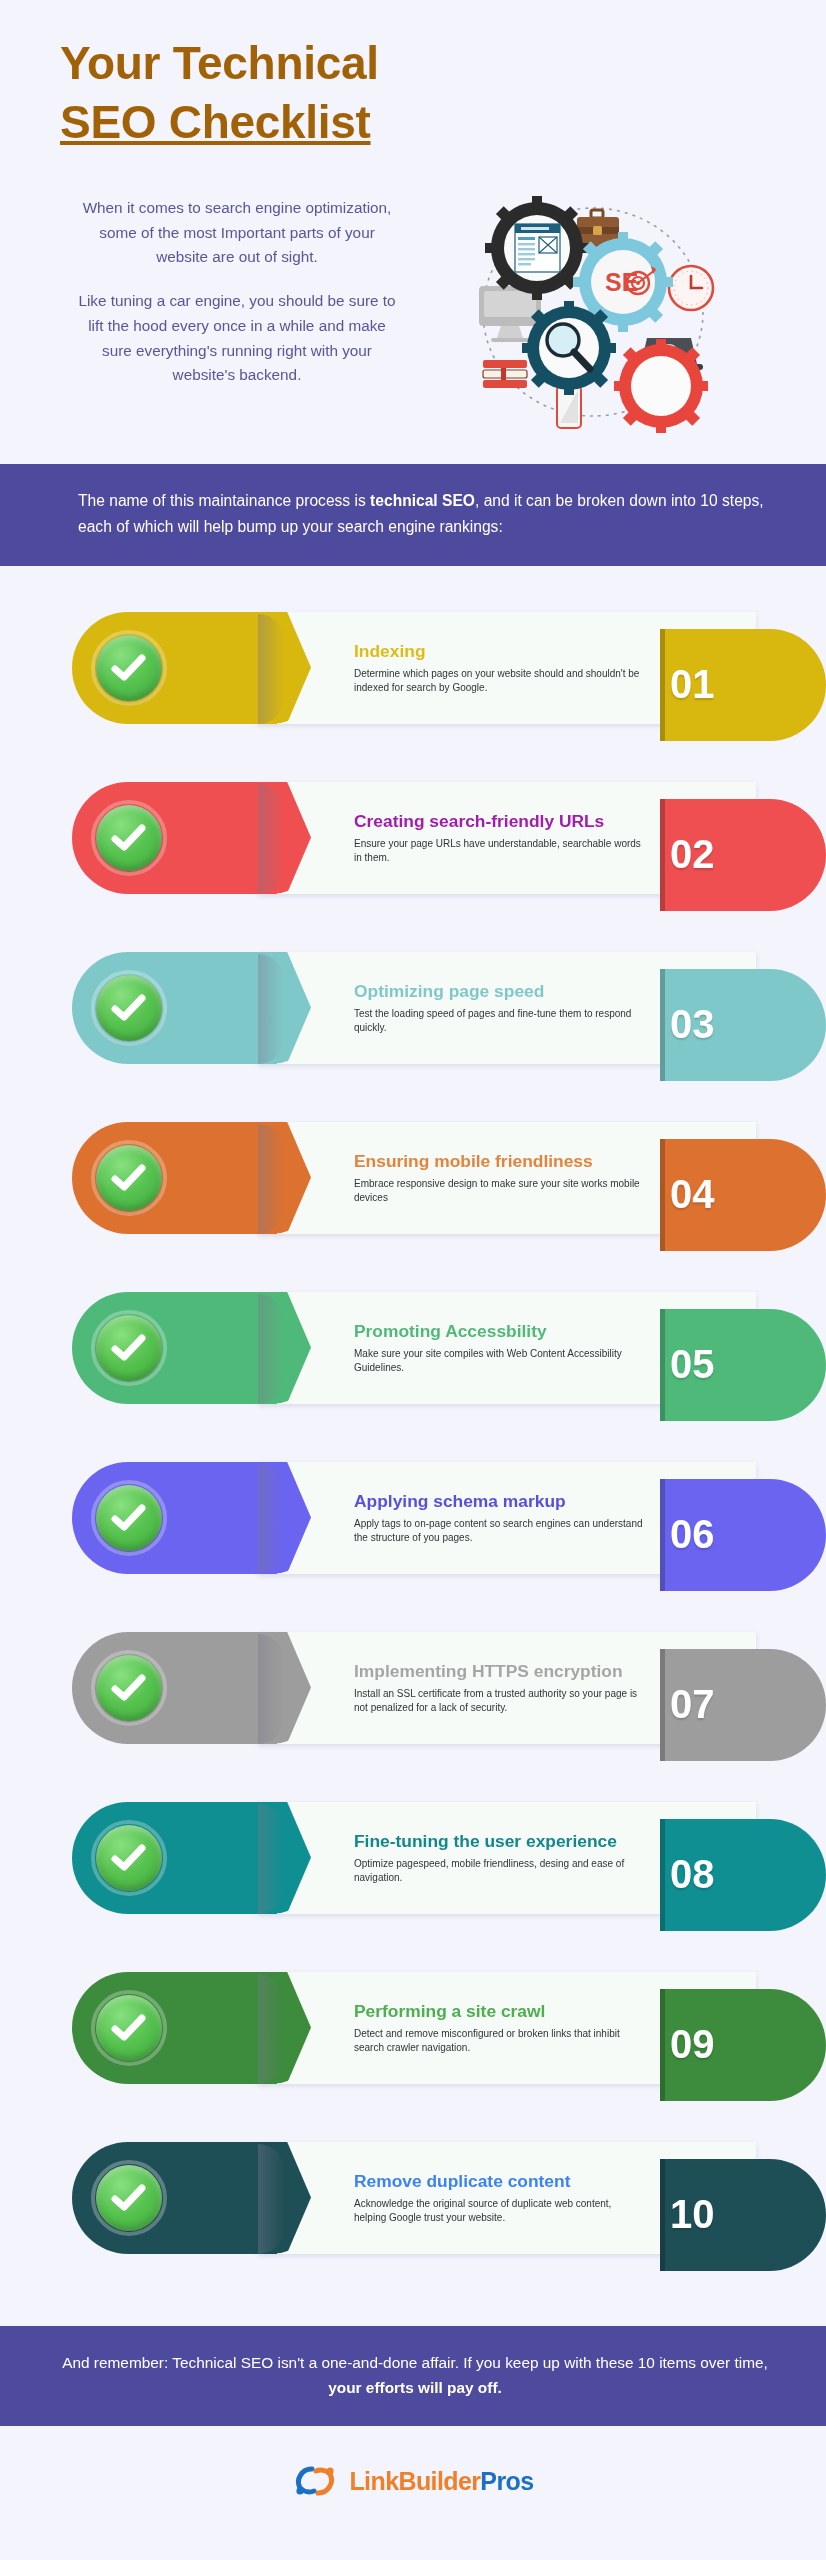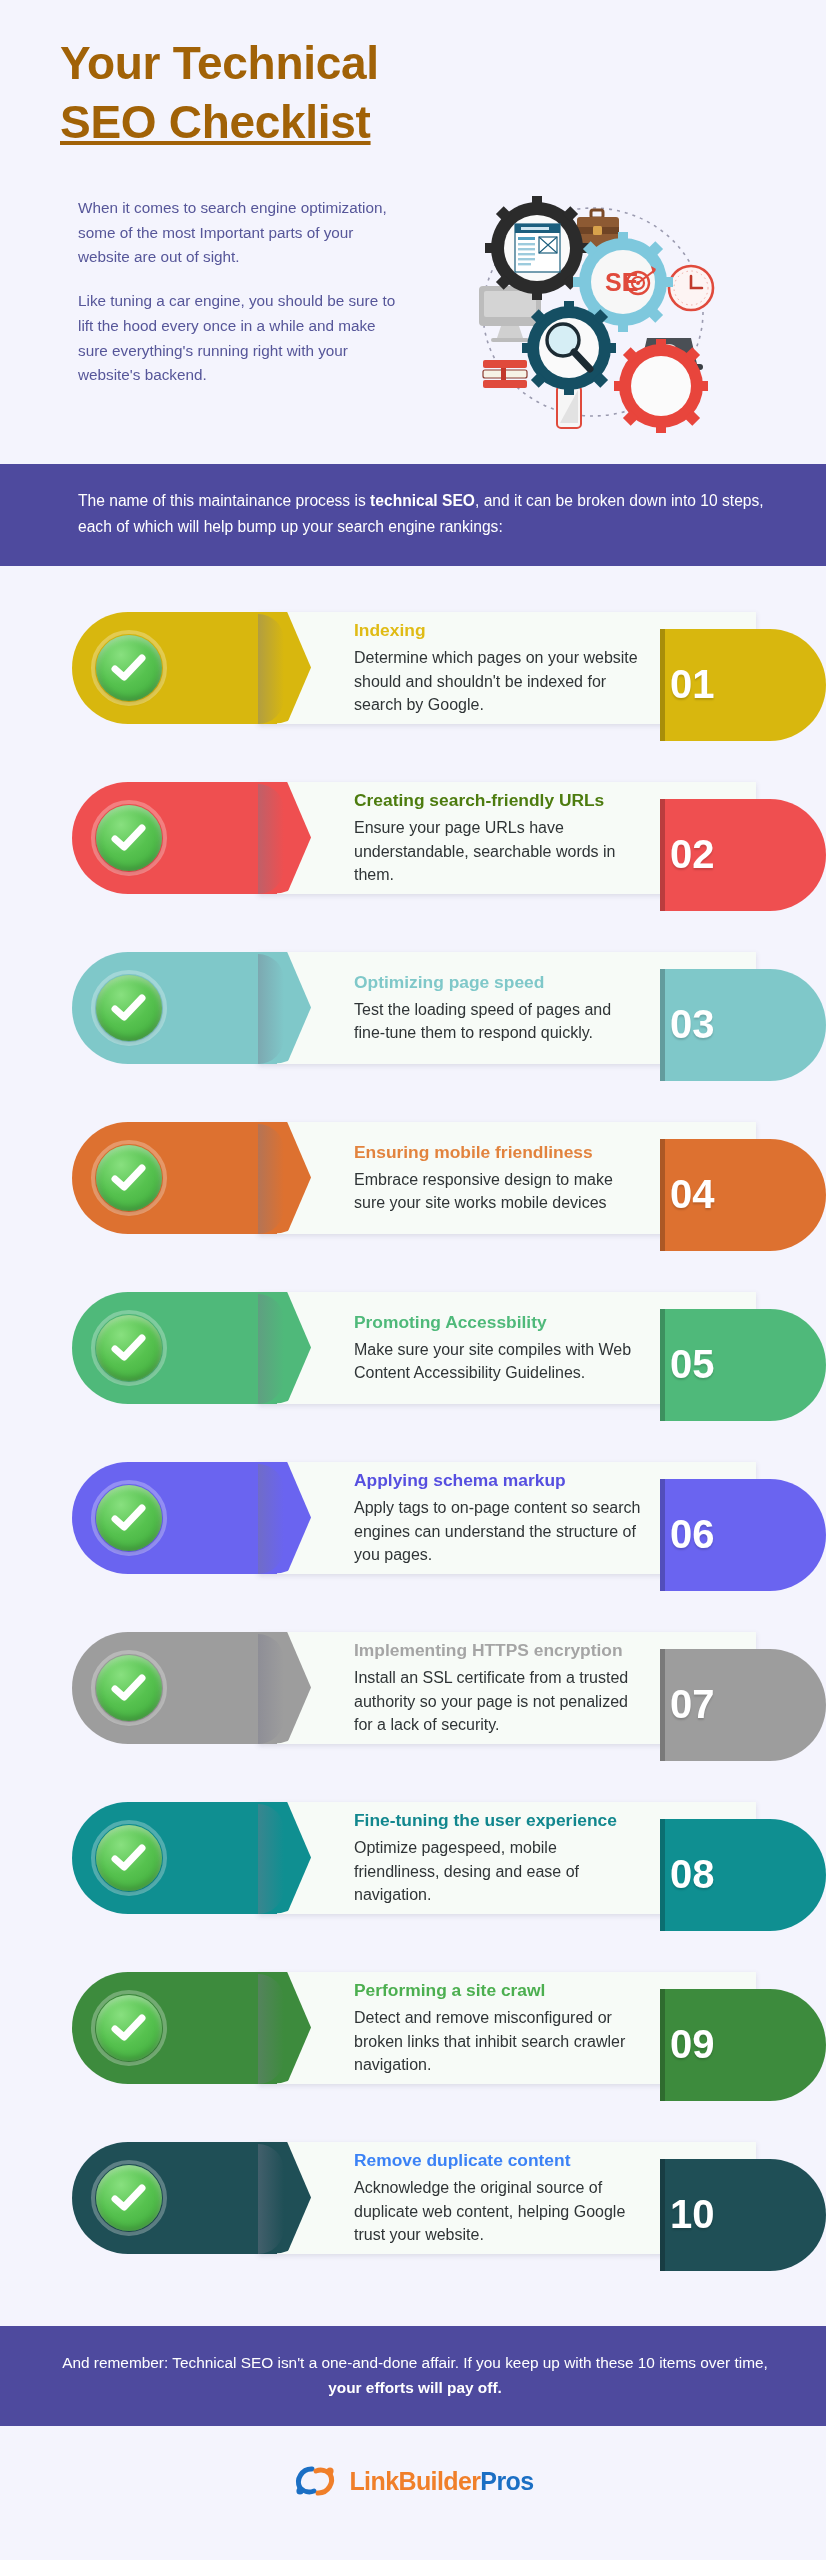--- a/index.html
+++ b/index.html
@@ -32,20 +32,21 @@
     letter-spacing: -0.3px;
     padding: 0 60px;
   }
   .hero-title .l2 { display: block; text-decoration: underline; }
 
   .hero-body {
     display: flex;
     align-items: flex-start;
     padding: 34px 34px 0 78px;
     gap: 10px;
+    text-align: center;
   }
   .hero-copy {
     width: 318px;
     flex: none;
     padding-top: 10px;
   }
   .hero-copy p {
     color: #565699;
     font-size: 15.3px;
     line-height: 1.62;
@@ -138,21 +139,21 @@
     border-radius: 0 40px 40px 0;
   }
 
   .step-title {
     font-size: 17.4px;
     font-weight: bold;
     line-height: 1.14;
     margin-bottom: 5px;
   }
   .step-desc {
-    font-size: 16px;
+    font-size: 10px;
     color: #2f3436;
     line-height: 1.48;
   }
 
   
   .numbox {
     position: absolute;
     right: -70px;
     top: 17px;
     width: 166px;
@@ -409,21 +410,21 @@
           <div class="numbox" style="background:#d8b70e">
             <span class="barline"></span>
             <span class="numtext">01</span>
           </div>
         </div>
       </div>
       <div class="step">
         <div class="step-inner">
           <div class="pod" style="background:#ef4f50"></div>
           <div class="card">
-            <div class="step-title" style="color:#4d7c0f">Creating search-friendly URLs</div>
+            <div class="step-title" style="color:#a21caf">Creating search-friendly URLs</div>
             <div class="step-desc">Ensure your page URLs have understandable, searchable words in them.</div>
           </div>
           <div class="card-shadow"></div>
           <div class="check">
             <span class="ring"></span>
             <svg width="36" height="28" viewBox="0 0 36 28">
               <path d="M4 15 L13 23 L31 4" fill="none" stroke="#ffffff" stroke-width="7" stroke-linecap="round" stroke-linejoin="round"></path>
             </svg>
           </div>
           <div class="numbox" style="background:#ef4f50">

